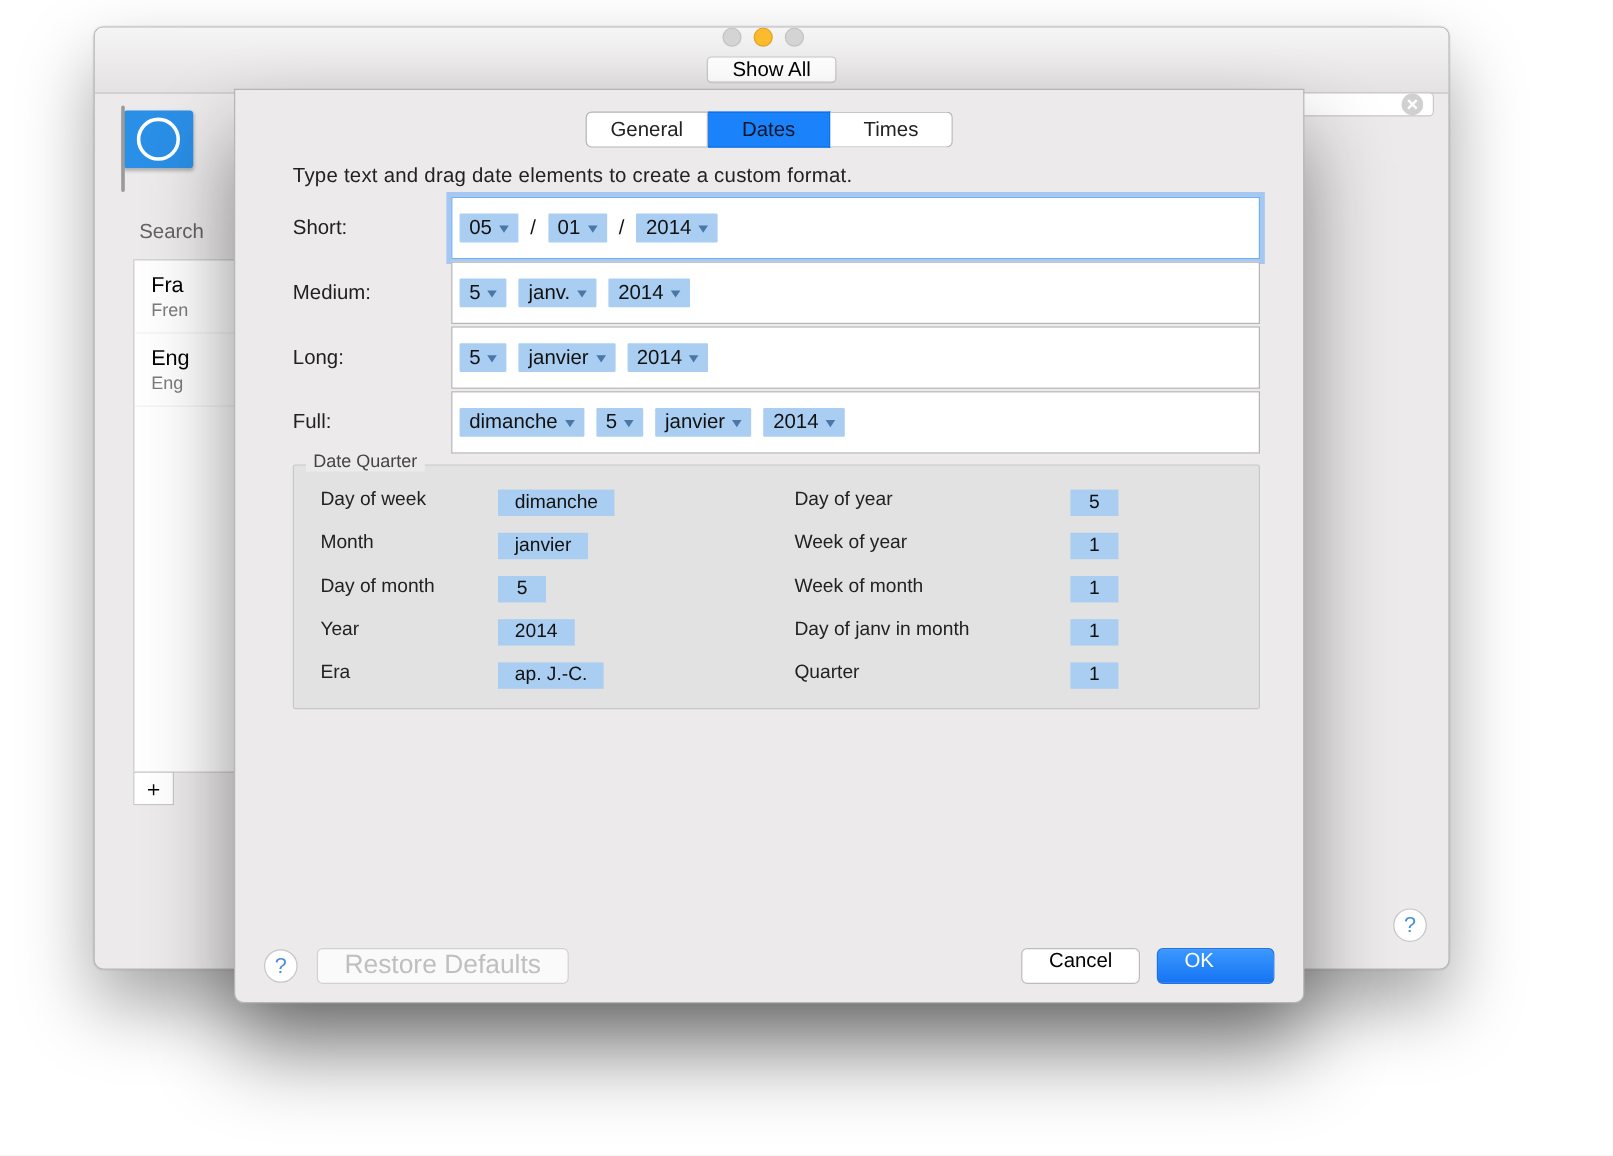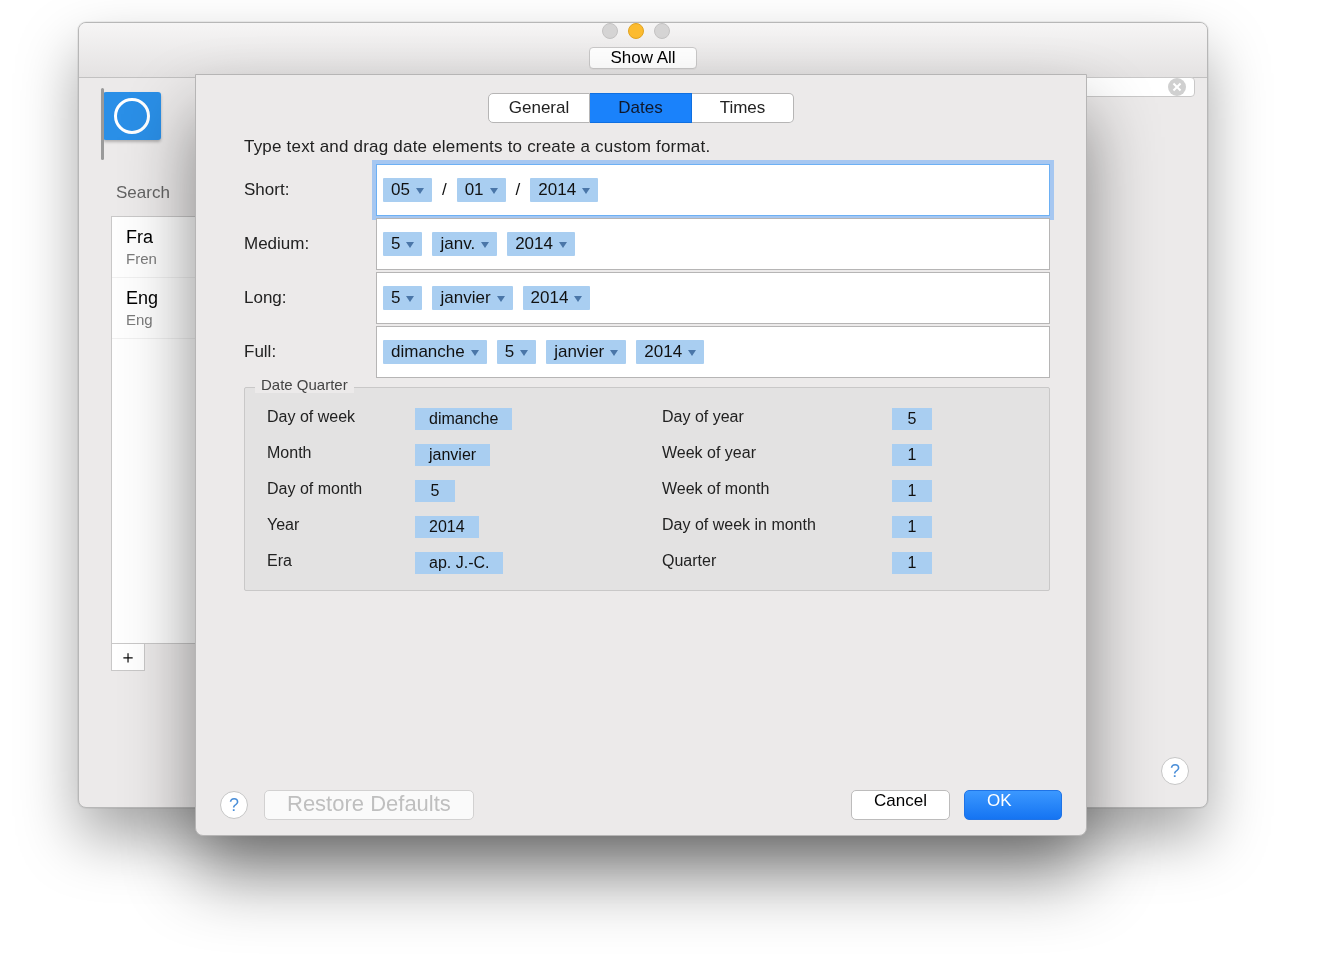--- a/index.html
+++ b/index.html
@@ -361,21 +361,21 @@
       <div class="elem-row right">
         <span class="elbl">Week of month</span>
         <span class="chip">1</span>
       </div>
 
       <div class="elem-row">
         <span class="elbl">Year</span>
         <span class="chip">2014</span>
       </div>
       <div class="elem-row right">
-        <span class="elbl">Day of week in month</span>
+        <span class="elbl">Day of janv in month</span>
         <span class="chip">1</span>
       </div>
 
       <div class="elem-row">
         <span class="elbl">Era</span>
         <span class="chip">ap. J.-C.</span>
       </div>
       <div class="elem-row right">
         <span class="elbl">Quarter</span>
         <span class="chip">1</span>

